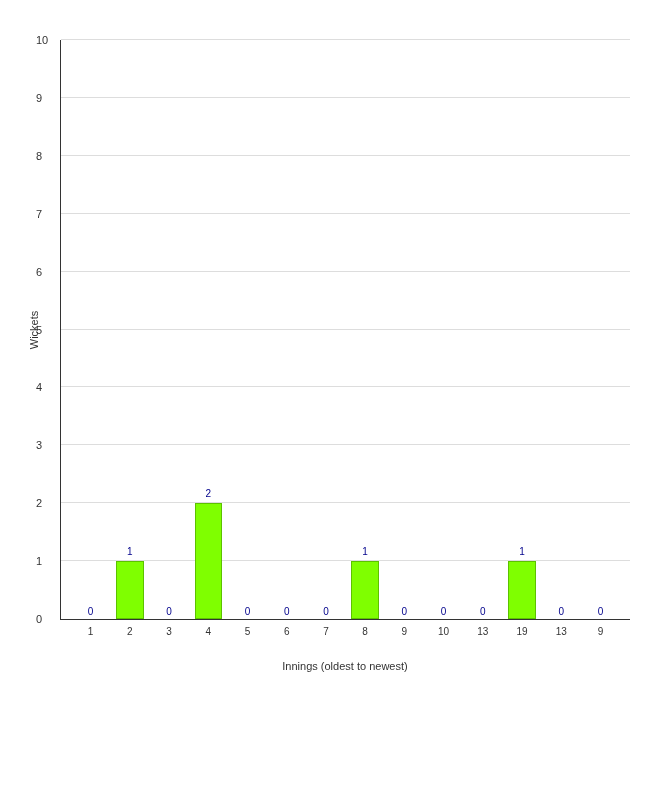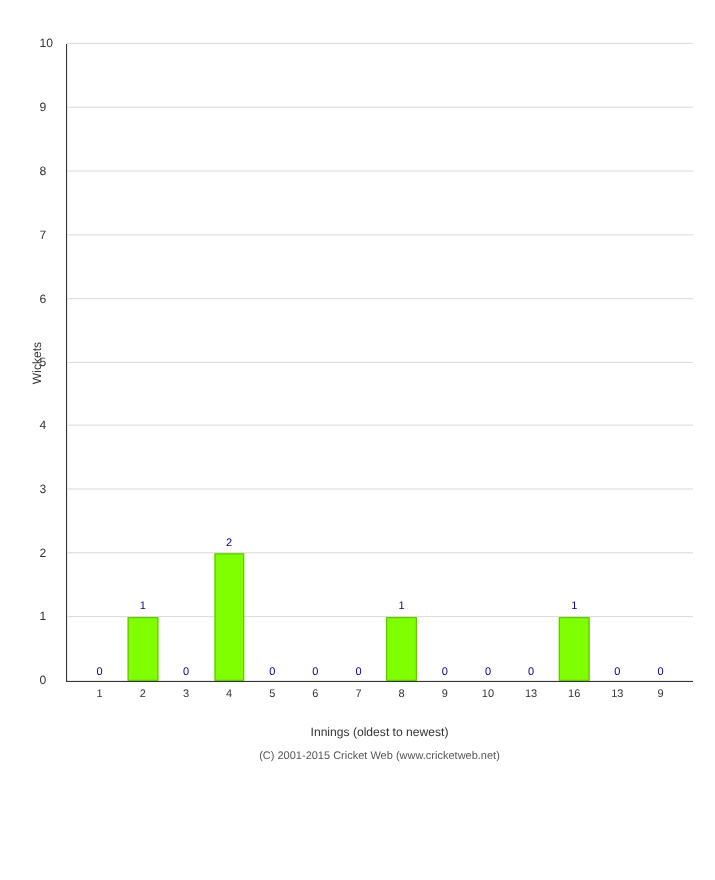--- a/index.html
+++ b/index.html
@@ -155,29 +155,28 @@
             <span style="position: absolute; bottom: -18px; left: 50%; transform: translateX(-50%); font-size: 10px;">10</span>
           </div>
           <div style="flex: 1 1 0%; display: flex; flex-direction: column; align-items: center; justify-content: flex-end; position: relative; height: 100%;">
             <span style="position: absolute; bottom: 2px; left: 50%; transform: translateX(-50%); font-size: 10px; color: rgb(0, 0, 139);">0</span>
             <span style="position: absolute; bottom: -18px; left: 50%; transform: translateX(-50%); font-size: 10px;">13</span>
           </div>
           <div style="flex: 1 1 0%; display: flex; flex-direction: column; align-items: center; justify-content: flex-end; position: relative; height: 100%;">
             <div style="width: 70%; height: 10%; background: rgb(127, 255, 0); border: 1px solid rgb(92, 194, 0); position: relative;">
               <span style="position: absolute; top: -16px; left: 50%; transform: translateX(-50%); font-size: 10px; color: rgb(0, 0, 139);">1</span>
             </div>
-            <span style="position: absolute; bottom: -18px; left: 50%; transform: translateX(-50%); font-size: 10px;">16</span>
+            <span style="position: absolute; bottom: -18px; left: 50%; transform: translateX(-50%); font-size: 10px;">19</span>
           </div>
           <div style="flex: 1 1 0%; display: flex; flex-direction: column; align-items: center; justify-content: flex-end; position: relative; height: 100%;">
             <span style="position: absolute; bottom: 2px; left: 50%; transform: translateX(-50%); font-size: 10px; color: rgb(0, 0, 139);">0</span>
             <span style="position: absolute; bottom: -18px; left: 50%; transform: translateX(-50%); font-size: 10px;">13</span>
           </div>
           <div style="flex: 1 1 0%; display: flex; flex-direction: column; align-items: center; justify-content: flex-end; position: relative; height: 100%;">
             <span style="position: absolute; bottom: 2px; left: 50%; transform: translateX(-50%); font-size: 10px; color: rgb(0, 0, 139);">0</span>
             <span style="position: absolute; bottom: -18px; left: 50%; transform: translateX(-50%); font-size: 10px;">9</span>
           </div>
         </div>
     </div>
   </div>
 
   <div class="x-axis-title">Innings (oldest to newest)</div>
-  <div class="footer">(C) 2001-2015 Cricket Web (www.cricketweb.net)</div>
 </div>
 
 </body></html>

